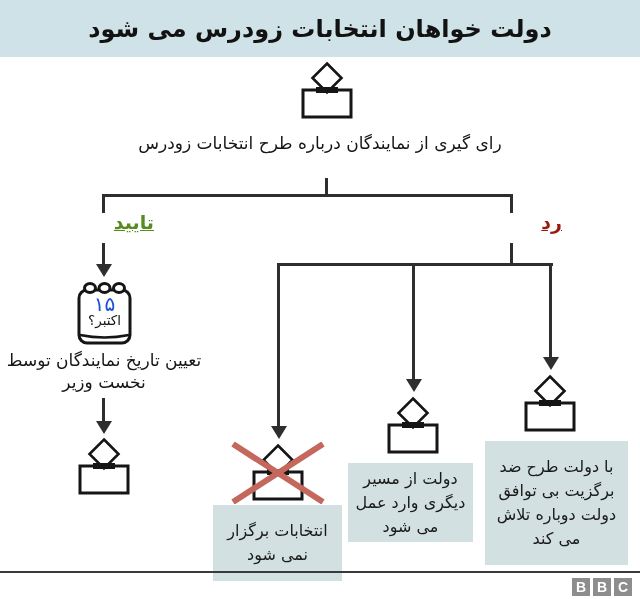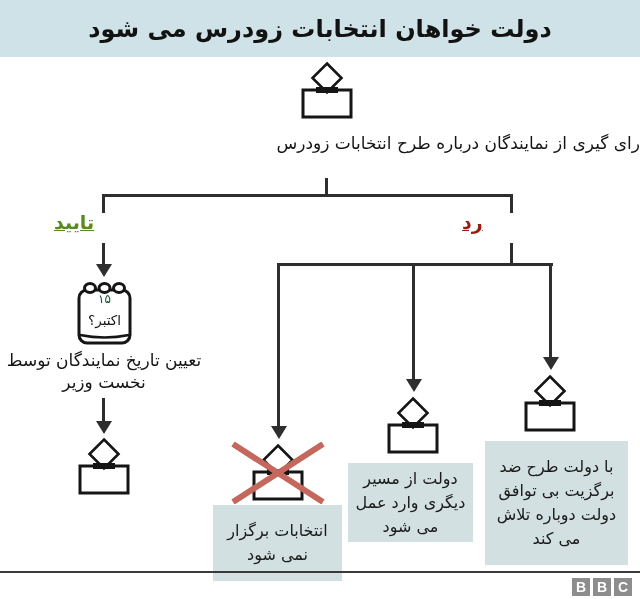--- a/index.html
+++ b/index.html
@@ -6,39 +6,39 @@
   .stage{
     position:relative;width:640px;height:599px;background:#ffffff;
     font-family:"DejaVu Sans",sans-serif;color:#151515;overflow:hidden;padding-left:14px;
   }
   .abs{position:absolute;}
   
   .header{left:0;top:0;width:640px;height:57px;background:#cfe2e7;
     display:flex;align-items:center;justify-content:center;}
   .header-title{font-size:24px;font-weight:bold;color:#121212;direction:rtl;}
   
-  .intro-text{left:0;top:133px;width:640px;text-align:right;font-size:17px;direction:rtl;}
+  .intro-text{left:0;top:133px;width:640px;text-align:center;font-size:17px;direction:rtl;}
   .step-text{left:2px;top:349px;width:204px;text-align:center;font-size:17px;line-height:1.3;direction:rtl;}
   
   .line{background:#2e2e2e;}
   .arrowhead{width:0;height:0;border-left:8px solid transparent;
     border-right:8px solid transparent;border-top:13px solid #2e2e2e;}
   
-  .branch-label{width:100px;text-align:left;font-size:19px;font-weight:bold;direction:rtl;text-decoration:underline;}
+  .branch-label{width:100px;text-align:right;font-size:19px;font-weight:bold;direction:rtl;text-decoration:underline;}
   .approve-color{color:#568b1f;}
   .reject-color{color:#9a1a10;}
   
   .outcome{background:#d2e0e1;display:flex;align-items:center;justify-content:center;
     text-align:center;font-size:16px;line-height:1.5;direction:rtl;
     box-sizing:border-box;padding:4px 6px;color:#1a1a1a;}
   
   .calendar{width:57px;height:68px;}
   .calendar svg{position:absolute;left:0;top:0;}
   .cal-day{position:absolute;left:0;top:13px;width:57px;text-align:center;
-    font-size:12px;direction:rtl;color:#14532d;}
+    font-size:20px;direction:rtl;color:#1d4ed8;}
   .cal-month{position:absolute;left:0;top:33px;width:57px;text-align:center;
     font-size:13.5px;direction:rtl;color:#151515;}
   
   .divider{left:0;top:571px;width:640px;height:2px;background:#3a3a3a;}
   .bbc{left:572px;top:578px;display:flex;gap:3px;}
   .bbc-block{width:18px;height:18px;background:#8d8d8d;color:#ffffff;
     font-family:"Liberation Sans",sans-serif;font-weight:bold;font-size:14px;
     display:flex;align-items:center;justify-content:center;}
 </style>
 </head>

